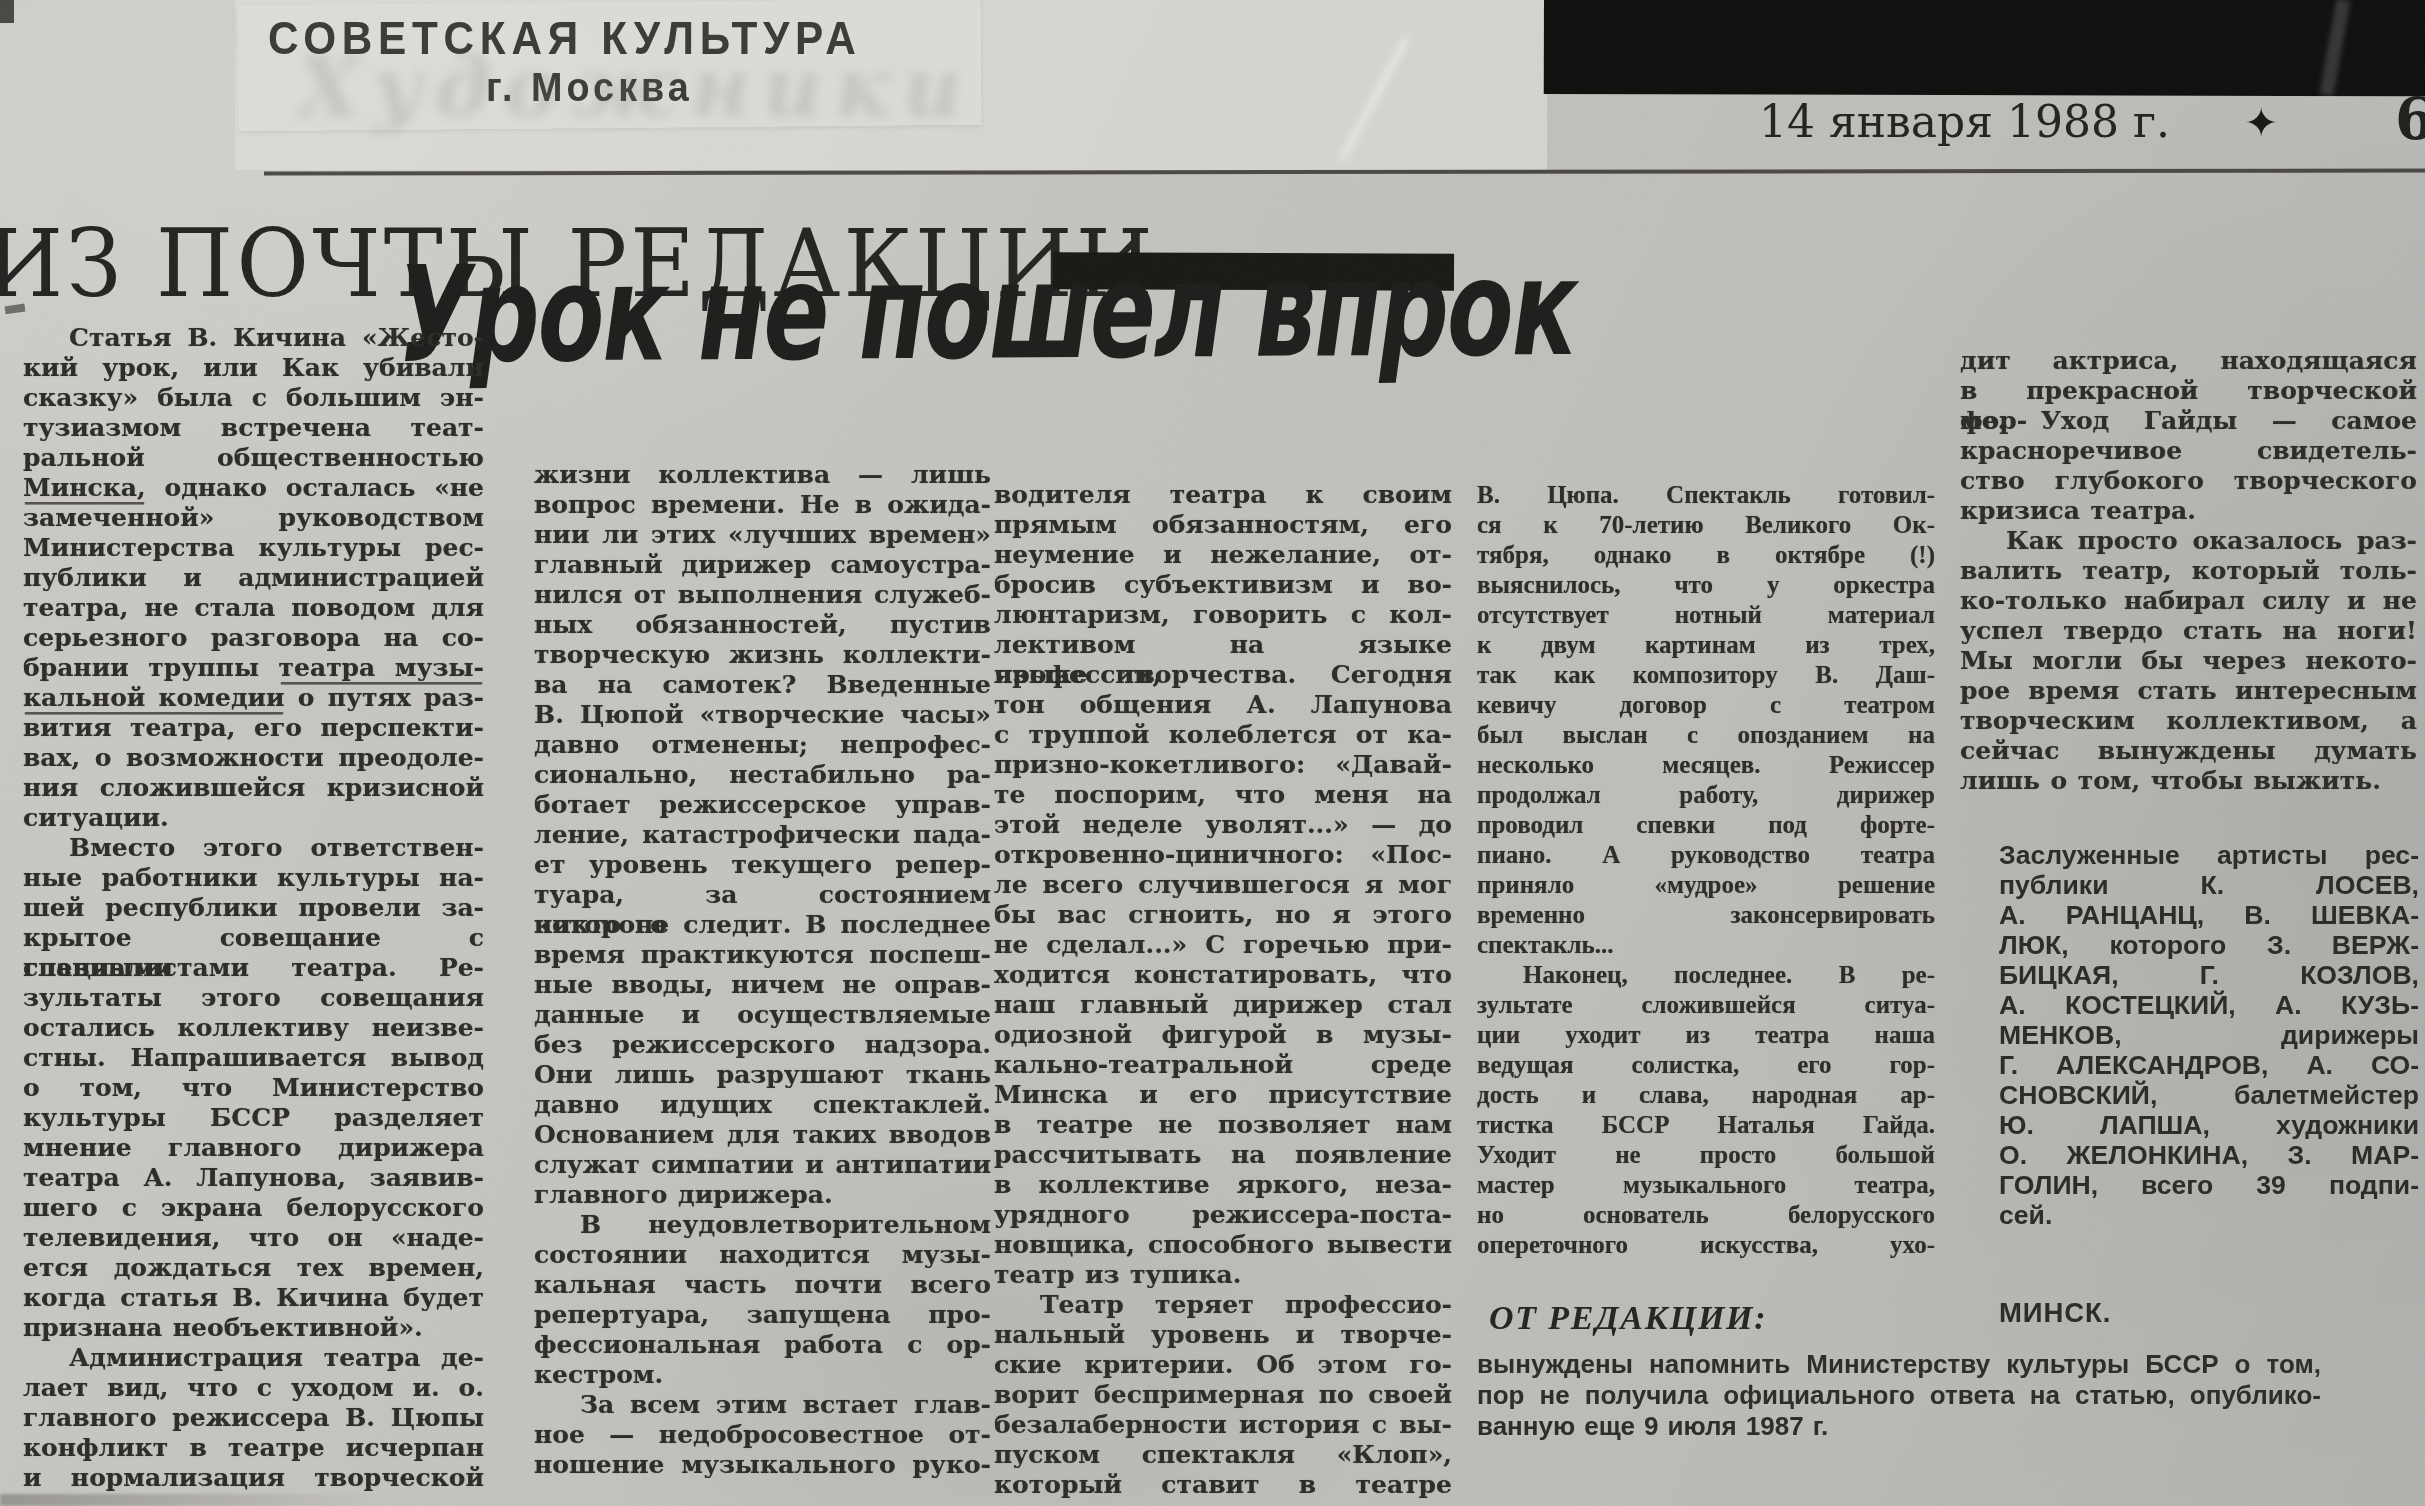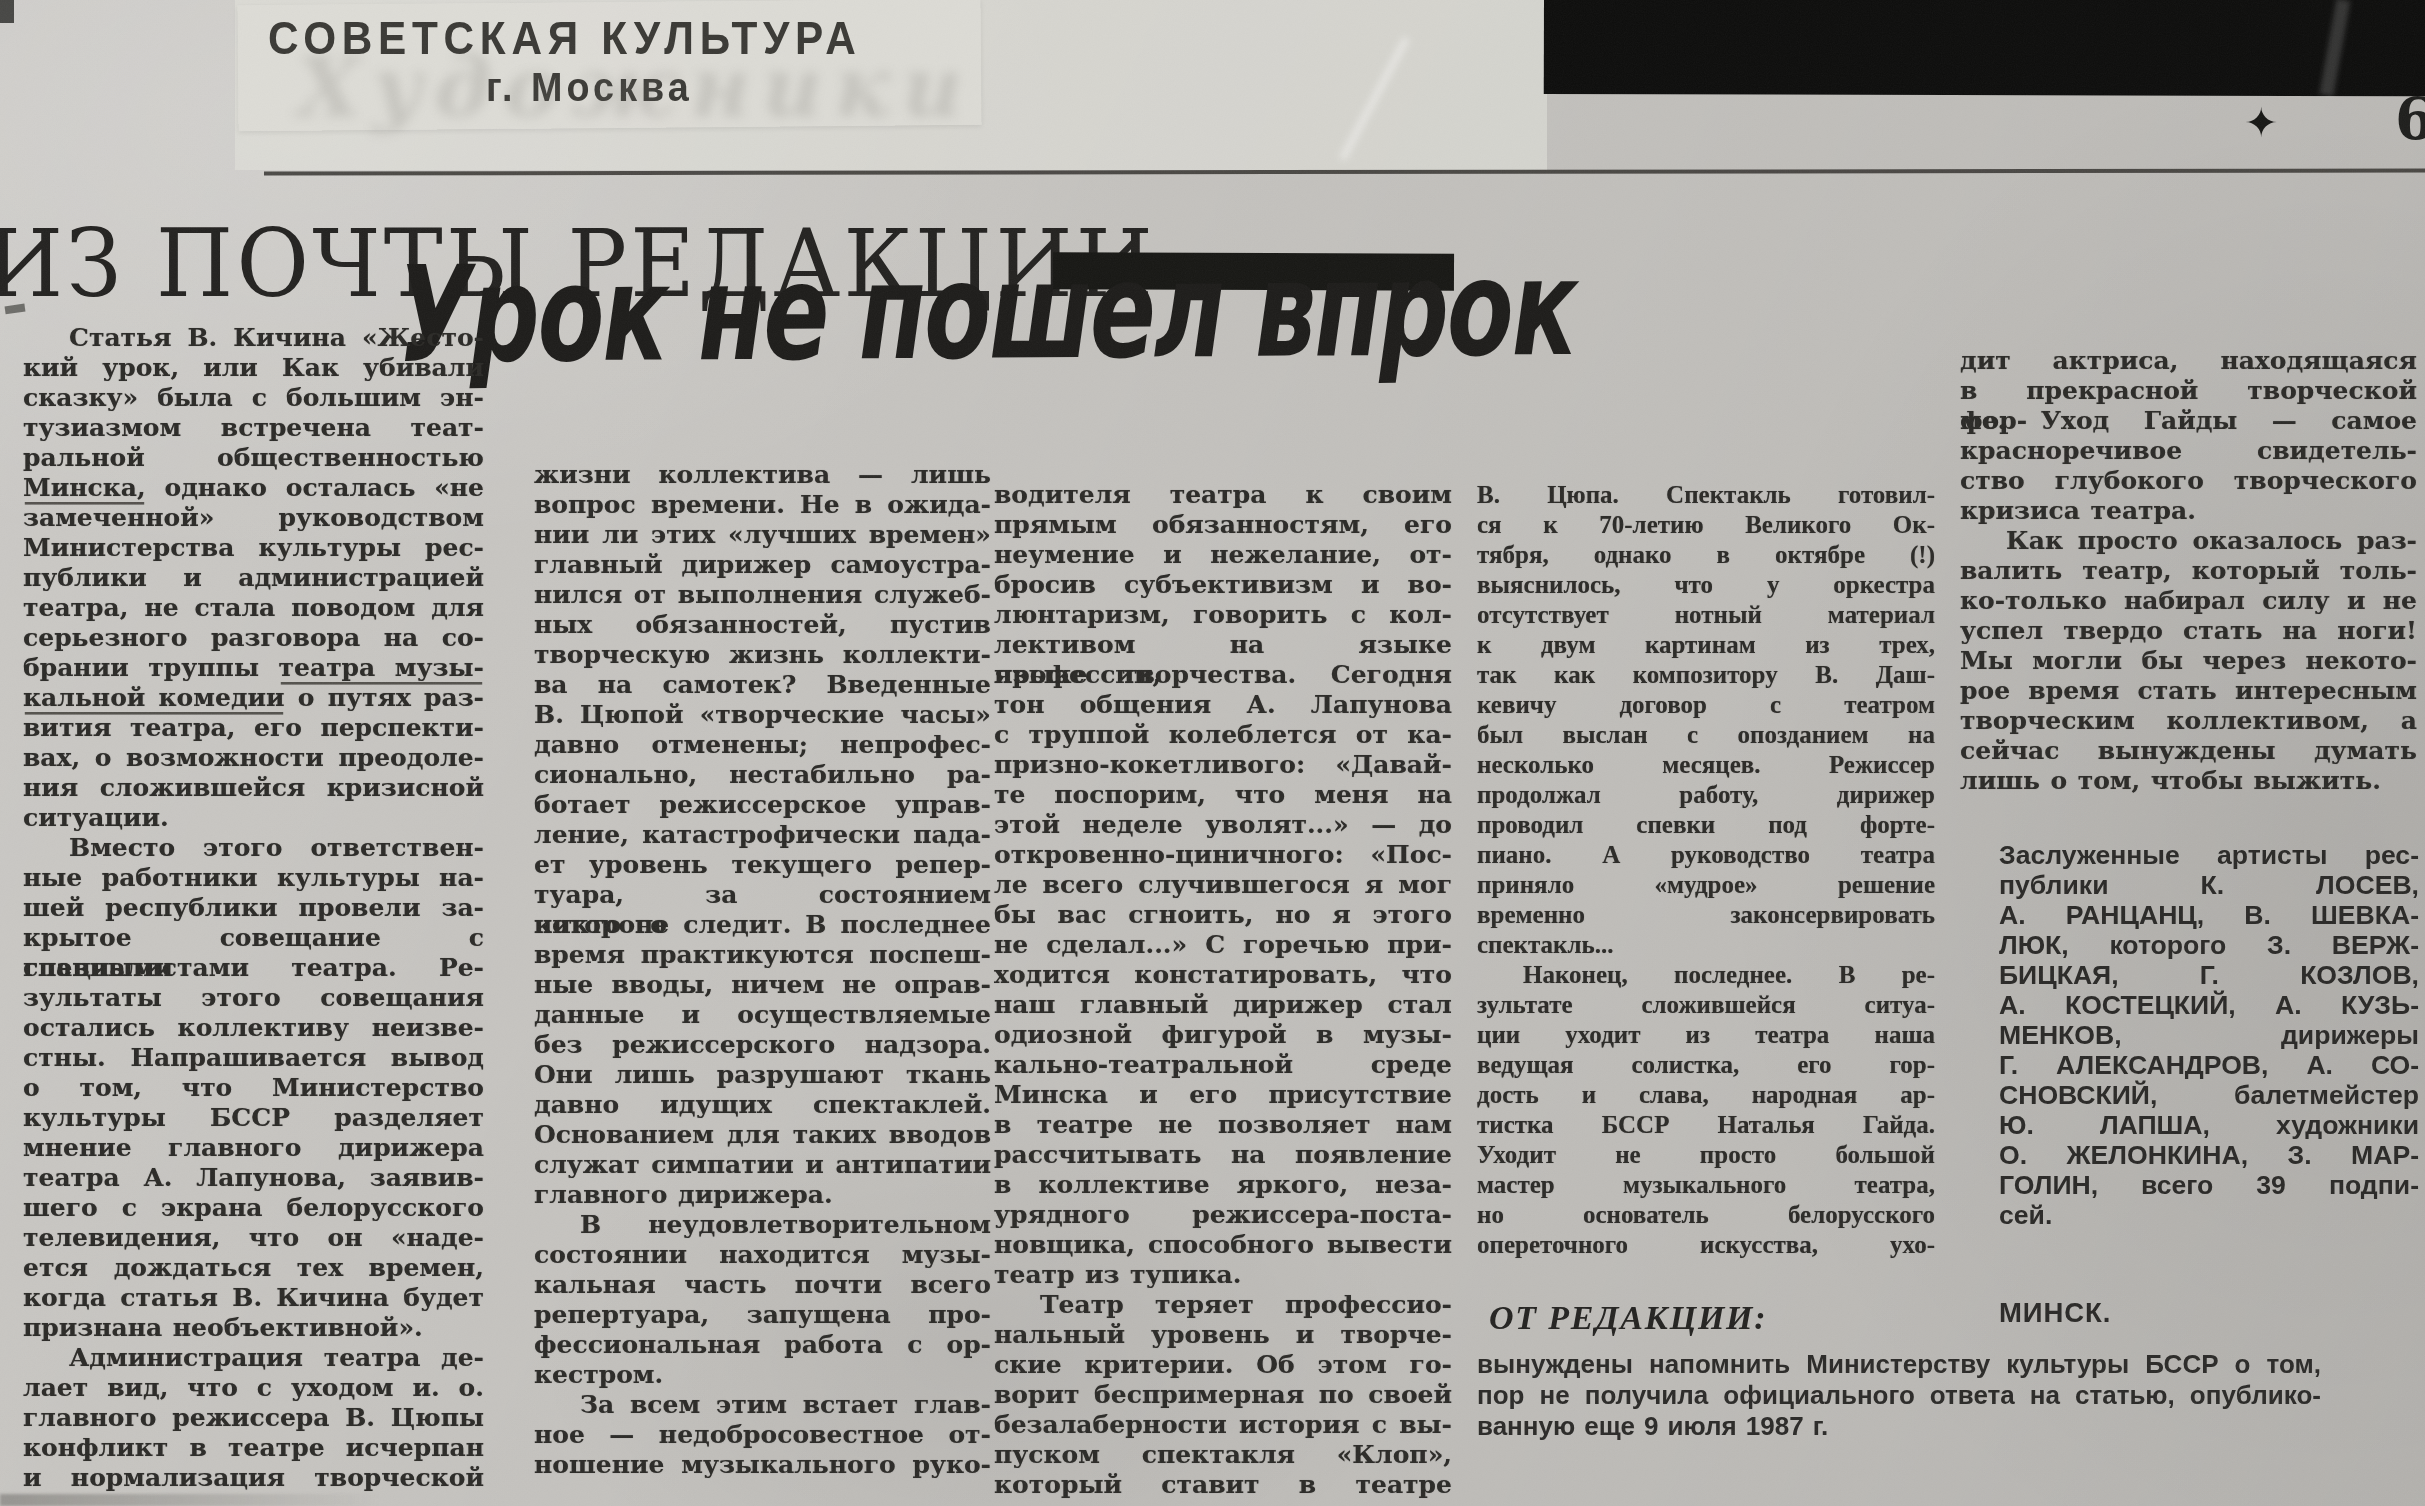--- a/index.html
+++ b/index.html
@@ -90,20 +90,21 @@
   <div class="abs stamp-text stamp-1">СОВЕТСКАЯ КУЛЬТУРА</div>
   <div class="abs stamp-text stamp-2">г. Москва</div>
 
   <div class="abs ghost">Художники</div>
 
   <div class="abs black-box">
     <div class="abs black-streak"></div>
   </div>
   <div class="abs crease"></div>
 
+  <div class="abs dateline">14 января 1988 г.</div>
   <div class="abs diamond">✦</div>
   <div class="abs pagenum">6</div>
 
   <div class="abs rule"></div>
 
   <div class="abs kicker">ИЗ ПОЧТЫ РЕДАКЦИИ</div>
   <div class="abs kicker-bar"></div>
 
   <div class="abs headline">Урок не пошел впрок</div>
 

